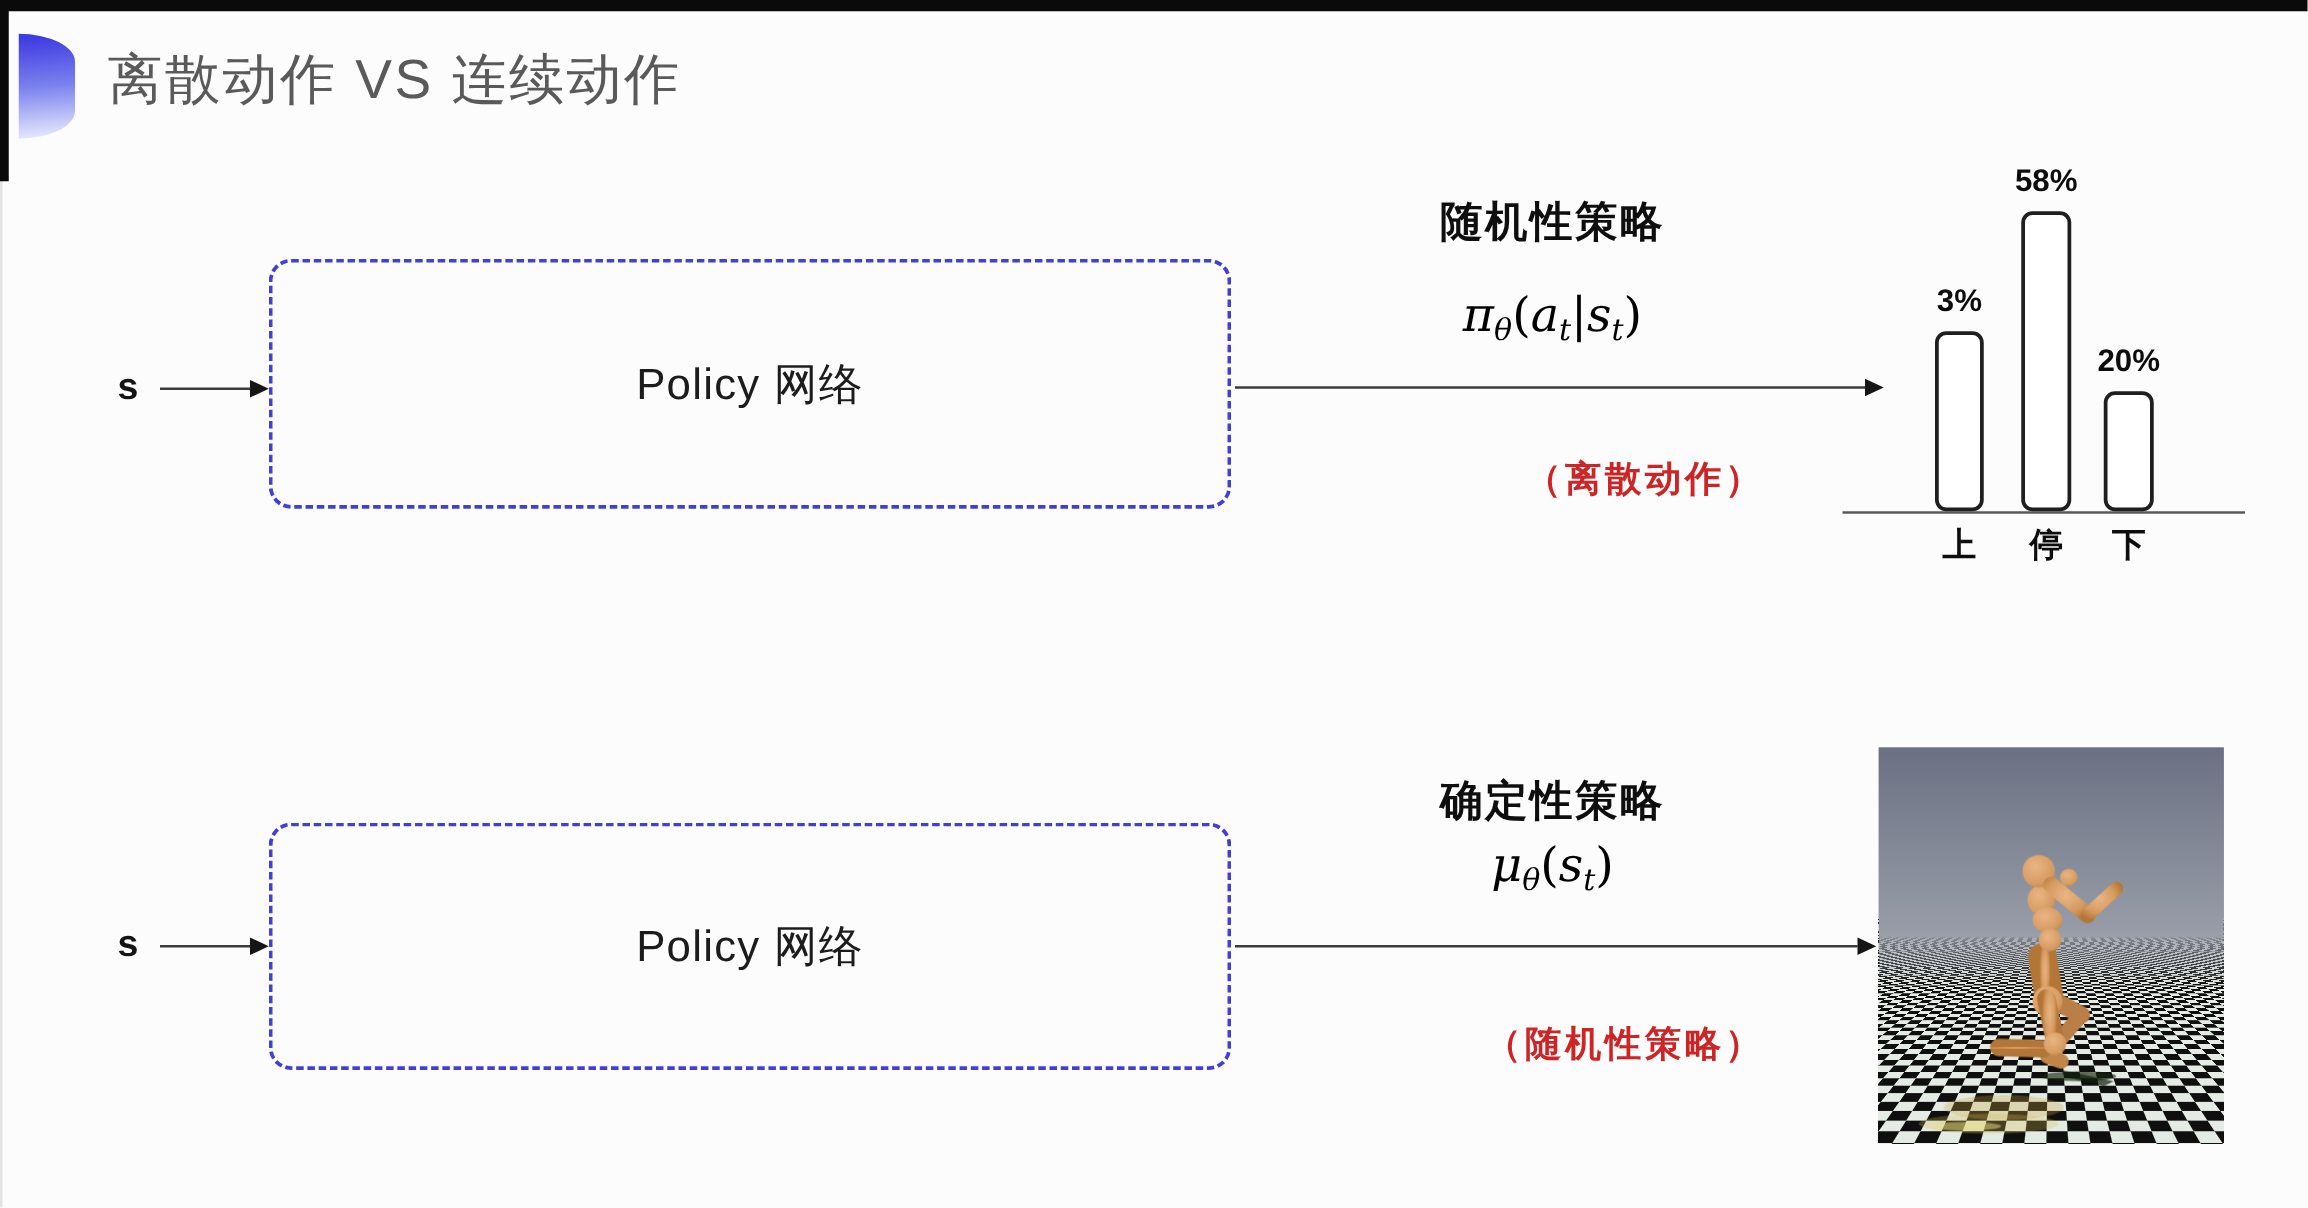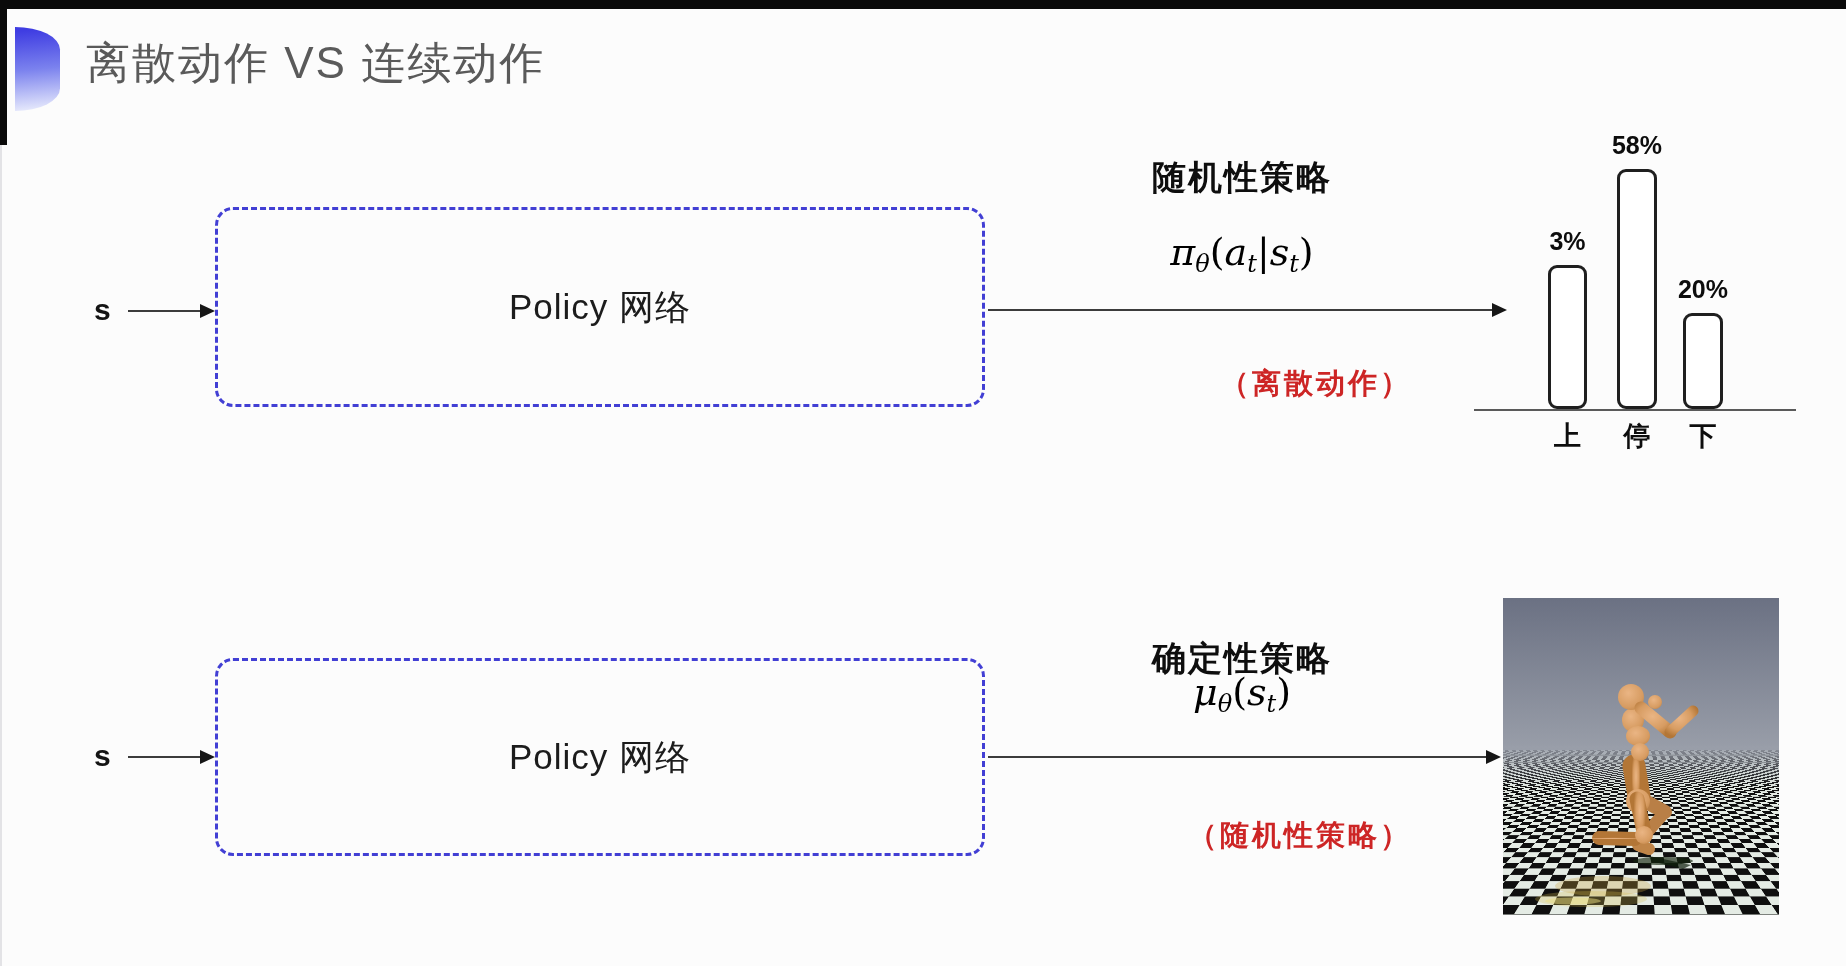--- a/index.html
+++ b/index.html
@@ -109,21 +109,21 @@
 
 <div class="abs s-label" style="left:94px;top:739px;">s</div>
 <div class="abs arrow" style="left:128px;top:756px;width:72px;"></div>
 
 <div class="abs policy-box" style="left:215px;top:658px;height:198px;">
   <span class="box-label">Policy 网络</span>
 </div>
 
 <div class="abs arrow" style="left:988px;top:756px;width:498px;"></div>
 
-<div class="abs policy-title" style="left:1077px;top:618px;margin-top:18px;">确定性策略</div>
+<div class="abs policy-title" style="left:1077px;top:618px;">确定性策略</div>
 
 <div class="abs formula" style="left:1077px;top:670px;">
   <span class="v">μ</span><sub>θ</sub><span>(</span><span class="v">s</span><sub>t</sub><span>)</span>
 </div>
 
 <div class="abs action-note" style="left:1072px;top:816px;">（随机性策略）</div>
 
 <div class="abs sim">
   <div class="floor3d"></div>
   <div class="sky"></div>

